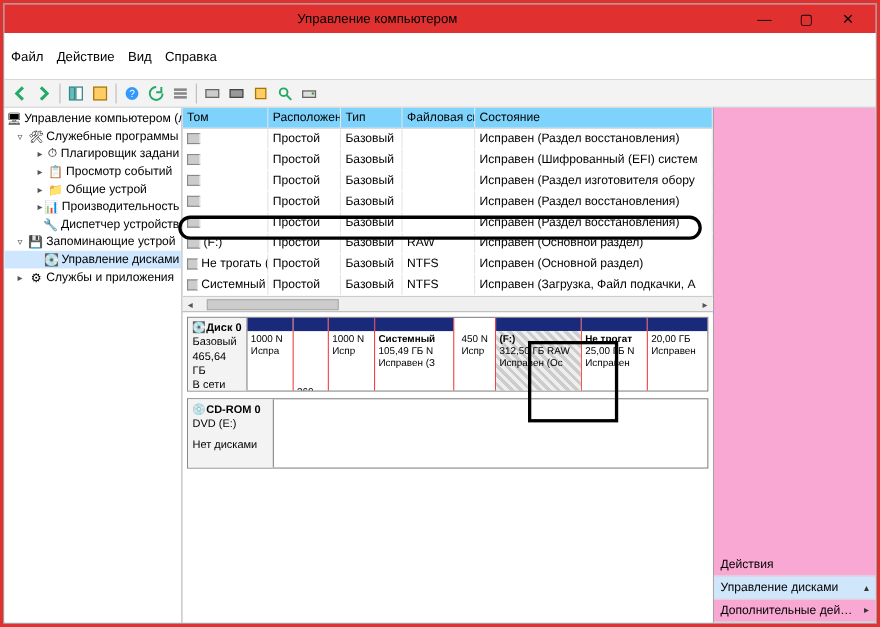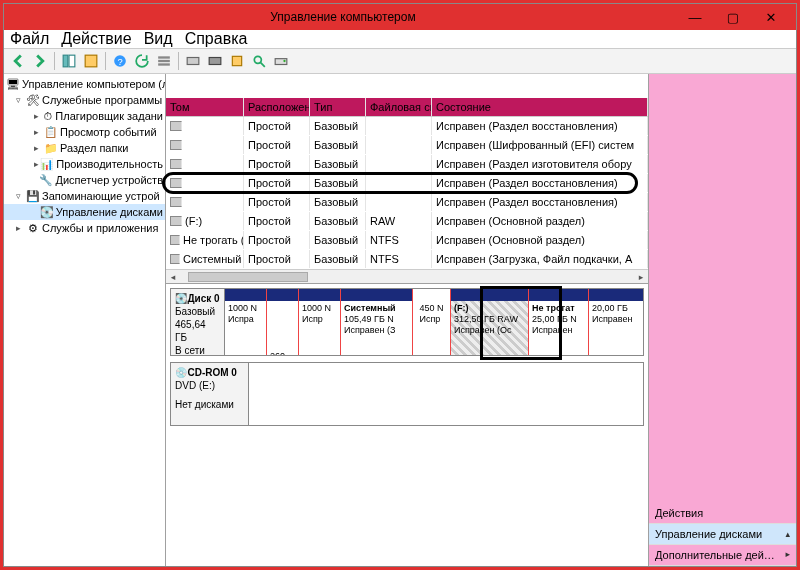--- a/index.html
+++ b/index.html
@@ -6,21 +6,21 @@
 html, body { width: 800px; height: 570px; font-family: "Segoe UI", Tahoma, sans-serif; font-size: 11px; overflow: hidden; }
 body { background: #e03030; padding: 3px; }
 
 .window { background: #fff; width: 794px; height: 564px; border: 1px solid #888; display: flex; flex-direction: column; }
 
 .titlebar { background: #e03030; color: #000000; height: 26px; display: flex; align-items: center; padding: 0 6px; font-size: 12px; }
 .titlebar .title { flex: 1; text-align: center; }
 .titlebar .ctl { display: flex; gap: 0; }
 .titlebar .ctl span { width: 38px; height: 22px; display: inline-flex; align-items: center; justify-content: center; font-size: 13px; }
 
-.menubar { background: #fff; border-bottom: 1px solid #ccc; padding: 0 6px; display: flex; gap: 12px; font-size: 16px; }
+.menubar { background: #fff; border-bottom: 1px solid #ccc; padding: 14px 6px; display: flex; gap: 12px; font-size: 12px; }
 .menubar span { cursor: default; }
 
 .toolbar { background: #f3f3f3; border-bottom: 1px solid #ccc; padding: 2px 4px; display: flex; gap: 2px; align-items: center; }
 .tbtn { width: 20px; height: 20px; display: inline-flex; align-items: center; justify-content: center; border: 1px solid transparent; }
 .tbtn svg { width: 14px; height: 14px; }
 .tsep { width: 1px; height: 18px; background: #bbb; margin: 0 2px; }
 
 .body { flex: 1; display: flex; min-height: 0; }
 
 .tree { width: 162px; border-right: 1px solid #a0a0a0; background: #fff; overflow: hidden; padding: 2px 0; }
@@ -30,21 +30,21 @@
 .tnode.l2 { padding-left: 30px; }
 .tnode .exp { width: 10px; font-size: 9px; color: #555; display: inline-block; }
 .tnode .ico { width: 14px; height: 14px; margin-right: 2px; display: inline-flex; align-items: center; justify-content: center; }
 .tnode.sel { background: #cee7ff; }
 
 .main { flex: 1; display: flex; flex-direction: column; min-width: 0; }
 
 .volumes { border-bottom: 1px solid #a0a0a0; background: #fff; overflow: hidden; }
 .vhead { display: flex; background: #fff; border-bottom: 1px solid #ccc; font-size: 11px; }
 .vhead span, .vrow span { border-right: 1px solid #e4e4e4; padding: 3px 4px; overflow: hidden; white-space: nowrap; }
-.vhead span { background: #be185d; margin-top: 24px; }
+.vhead span { background: #7dd3fc; }
 .vrow { display: flex; font-size: 11px; border-bottom: 1px dotted transparent; }
 .c-vol { width: 78px; display: flex; align-items: center; gap: 3px; }
 .c-lay { width: 66px; }
 .c-typ { width: 56px; }
 .c-fs  { width: 66px; }
 .c-st  { flex: 1; }
 .dico { width: 12px; height: 10px; background: #ccc; border: 1px solid #888; display: inline-block; }
 
 .vscroll { height: 14px; background: #f0f0f0; border-top: 1px solid #ccc; display: flex; align-items: center; }
 .vscroll .thumb { width: 120px; height: 10px; background: #ccc; margin-left: 8px; border: 1px solid #aaa; }
@@ -187,21 +187,21 @@
           <span>Плагировщик задани</span>
         </div>
       <div class="tnode l2">
           <span class="exp">▸</span>
           <span class="ico">📋</span>
           <span>Просмотр событий</span>
         </div>
       <div class="tnode l2">
           <span class="exp">▸</span>
           <span class="ico">📁</span>
-          <span>Раздел папки</span>
+          <span>Общие устрой</span>
         </div>
       <div class="tnode l2">
           <span class="exp">▸</span>
           <span class="ico">📊</span>
           <span>Производительность</span>
         </div>
       <div class="tnode l2">
           <span class="exp"></span>
           <span class="ico">🔧</span>
           <span>Диспетчер устройств</span>

